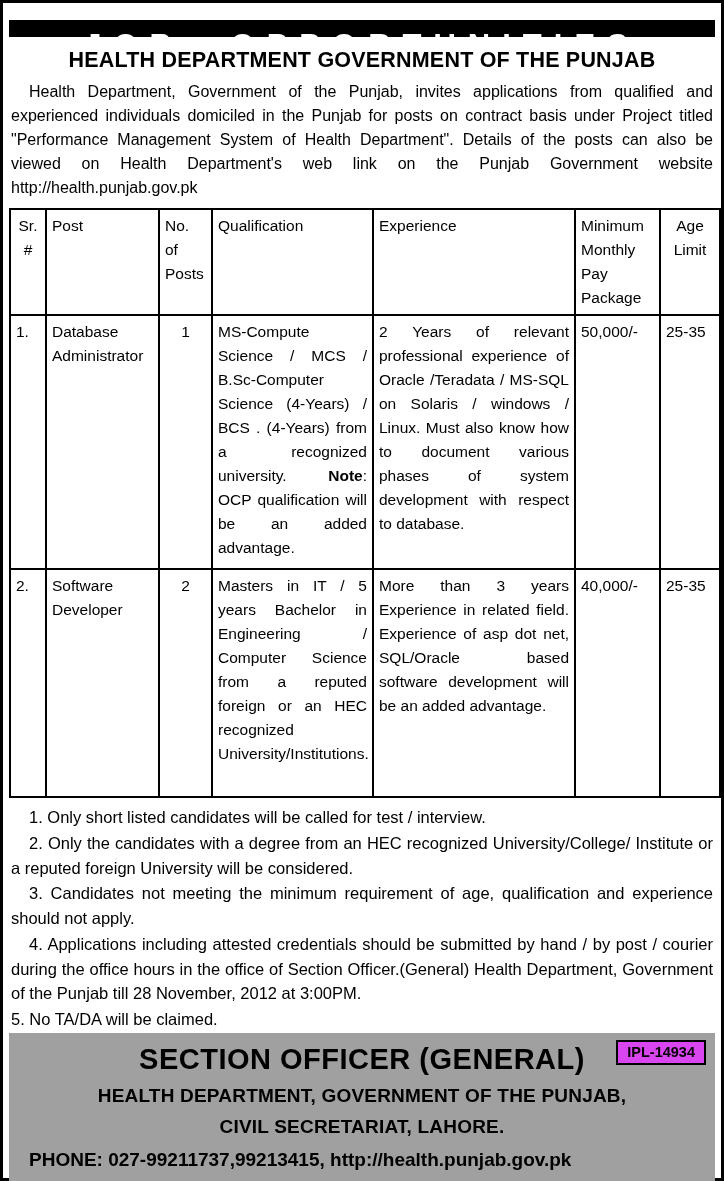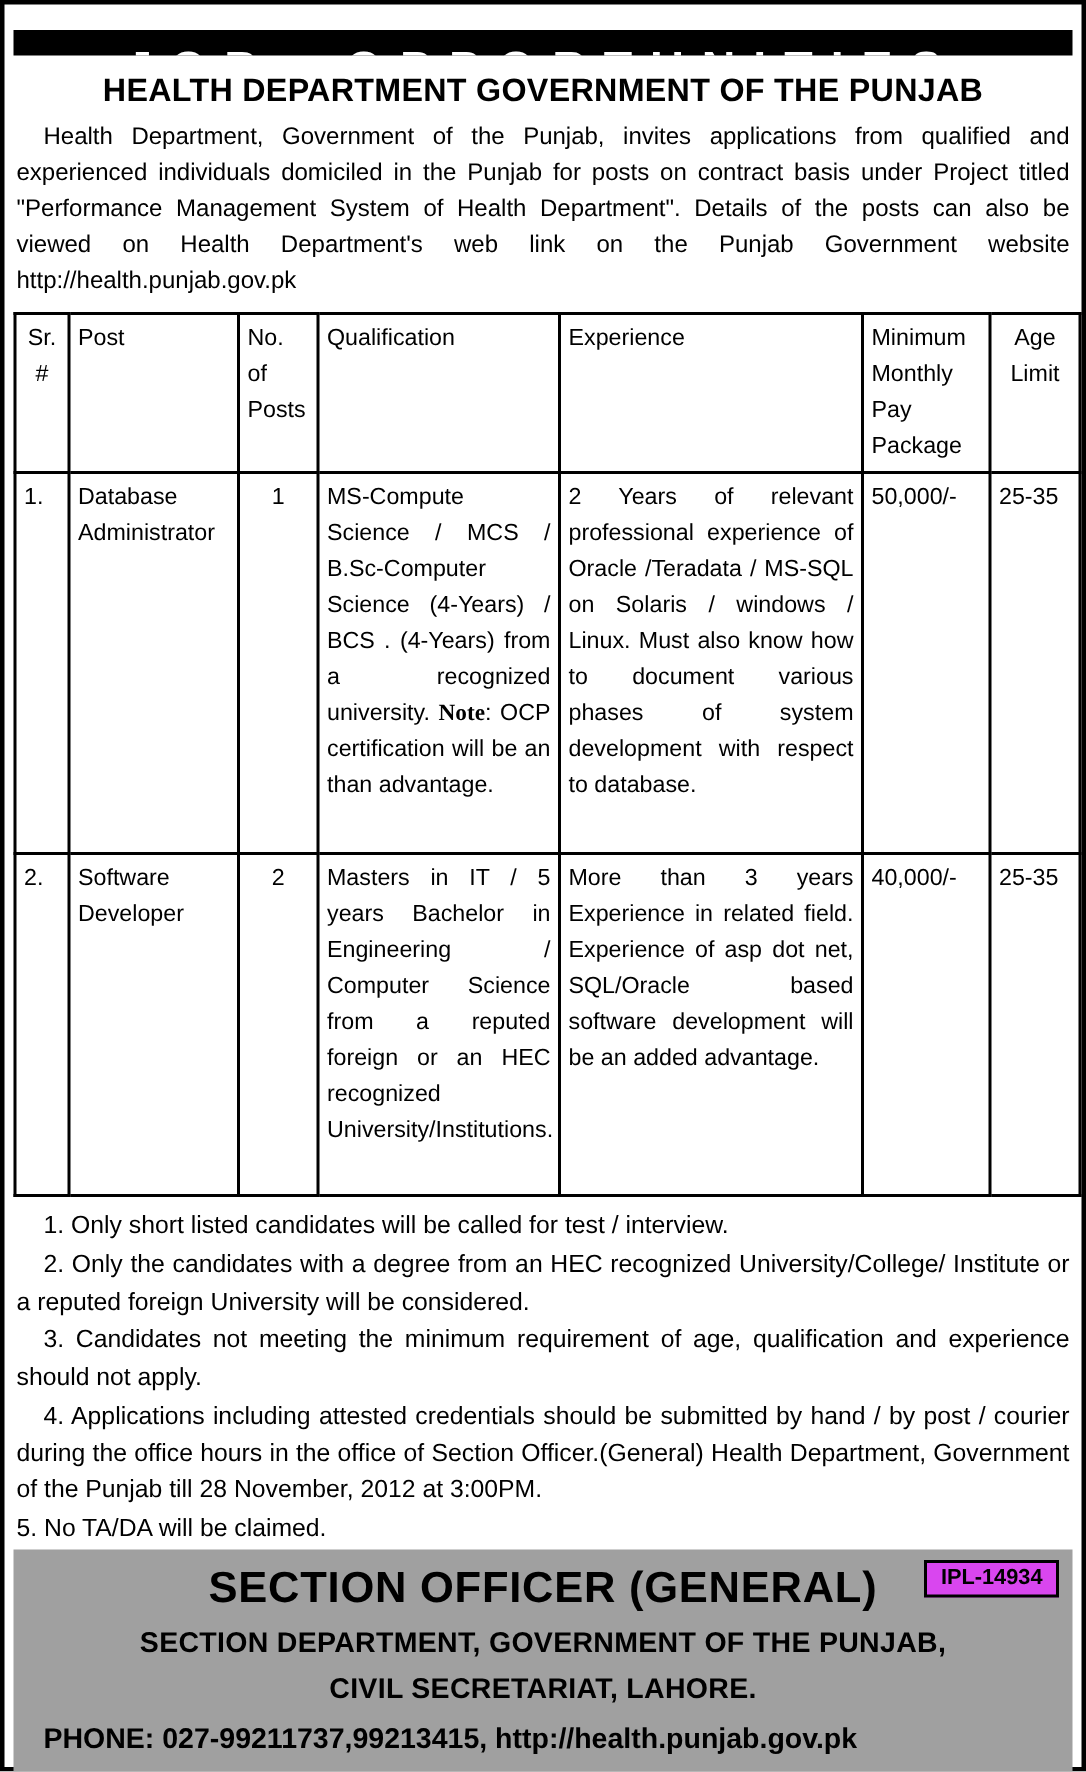--- a/index.html
+++ b/index.html
@@ -92,21 +92,21 @@
     position: absolute;
     top: 7px; right: 9px;
     background: #d946ef;
     border: 2px solid #000;
     font-size: 14.5px;
     font-weight: bold;
     padding: 2px 9px 3px 9px;
   }
   .footer-line { font-size: 19px; margin-top: 9px; letter-spacing: 0.2px; }
   .footer-phone { font-size: 19px; margin-top: 11px; text-align: left; padding-left: 12px; }
-  .bold { font-weight: bold; font-family: Liberation Serif, serif; }
+  .bold { font-weight: bold; }
 </style>
 </head>
 <body>
 
 <div class="ad">
 
   <div class="banner">
     <span>JOB OPPORTUNITIES</span>
   </div>
 
@@ -140,21 +140,21 @@
 Package</th>
         <th class="left">Age
 Limit</th>
       </tr>
     </thead>
     <tbody>
       <tr class="row1">
         <td>1.</td>
         <td>Database Administrator</td>
         <td class="center">1</td>
-        <td class="justify"><span>MS-Compute Science / MCS / B.Sc-Computer Science (4-Years) / BCS . (4-Years) from a recognized university. </span><span class="bold">Note</span><span>: OCP certification will be an than advantage.</span></td>
+        <td class="justify"><span>MS-Compute Science / MCS / B.Sc-Computer Science (4-Years) / BCS . (4-Years) from a recognized university. </span><span class="bold">Note</span><span>: OCP qualification will be an added advantage.</span></td>
         <td class="justify">2 Years of relevant professional experience of Oracle /Teradata / MS-SQL on Solaris / windows / Linux. Must also know how to document various phases of system development with respect to database.</td>
         <td>50,000/-</td>
         <td>25-35</td>
       </tr>
       <tr class="row2">
         <td>2.</td>
         <td>Software Developer</td>
         <td class="center">2</td>
         <td class="justify"><span>Masters in IT / 5 years Bachelor in Engineering / Computer Science from a reputed foreign or an HEC recognized University/Institutions.</span><span class="bold"></span><span></span></td>
         <td class="justify">More than 3 years Experience in related field. Experience of asp dot net, SQL/Oracle based software development will be an added advantage.</td>
@@ -168,18 +168,18 @@
     <p>1. Only short listed candidates will be called for test / interview.</p>
     <p>2. Only the candidates with a degree from an HEC recognized University/College/ Institute or a reputed foreign University will be considered.</p>
     <p>3. Candidates not meeting the minimum requirement of age, qualification and experience should not apply.</p>
     <p>4. Applications including attested credentials should be submitted by hand / by post / courier during the office hours in the office of Section Officer.(General) Health Department, Government of the Punjab till 28 November, 2012 at 3:00PM.</p>
     <p class="no-indent">5. No TA/DA will be claimed.</p>
   </div>
 
   <div class="footer">
     <div class="ipl-badge">IPL-14934</div>
     <div class="footer-title">SECTION OFFICER (GENERAL)</div>
-    <div class="footer-line">SECTION DEPARTMENT, GOVERNMENT OF THE PUNJAB,</div>
+    <div class="footer-line">HEALTH DEPARTMENT, GOVERNMENT OF THE PUNJAB,</div>
     <div class="footer-line">CIVIL SECRETARIAT, LAHORE.</div>
     <div class="footer-phone">PHONE:  027-99211737,99213415, http://health.punjab.gov.pk</div>
   </div>
 
 </div>
 
 </body></html>

